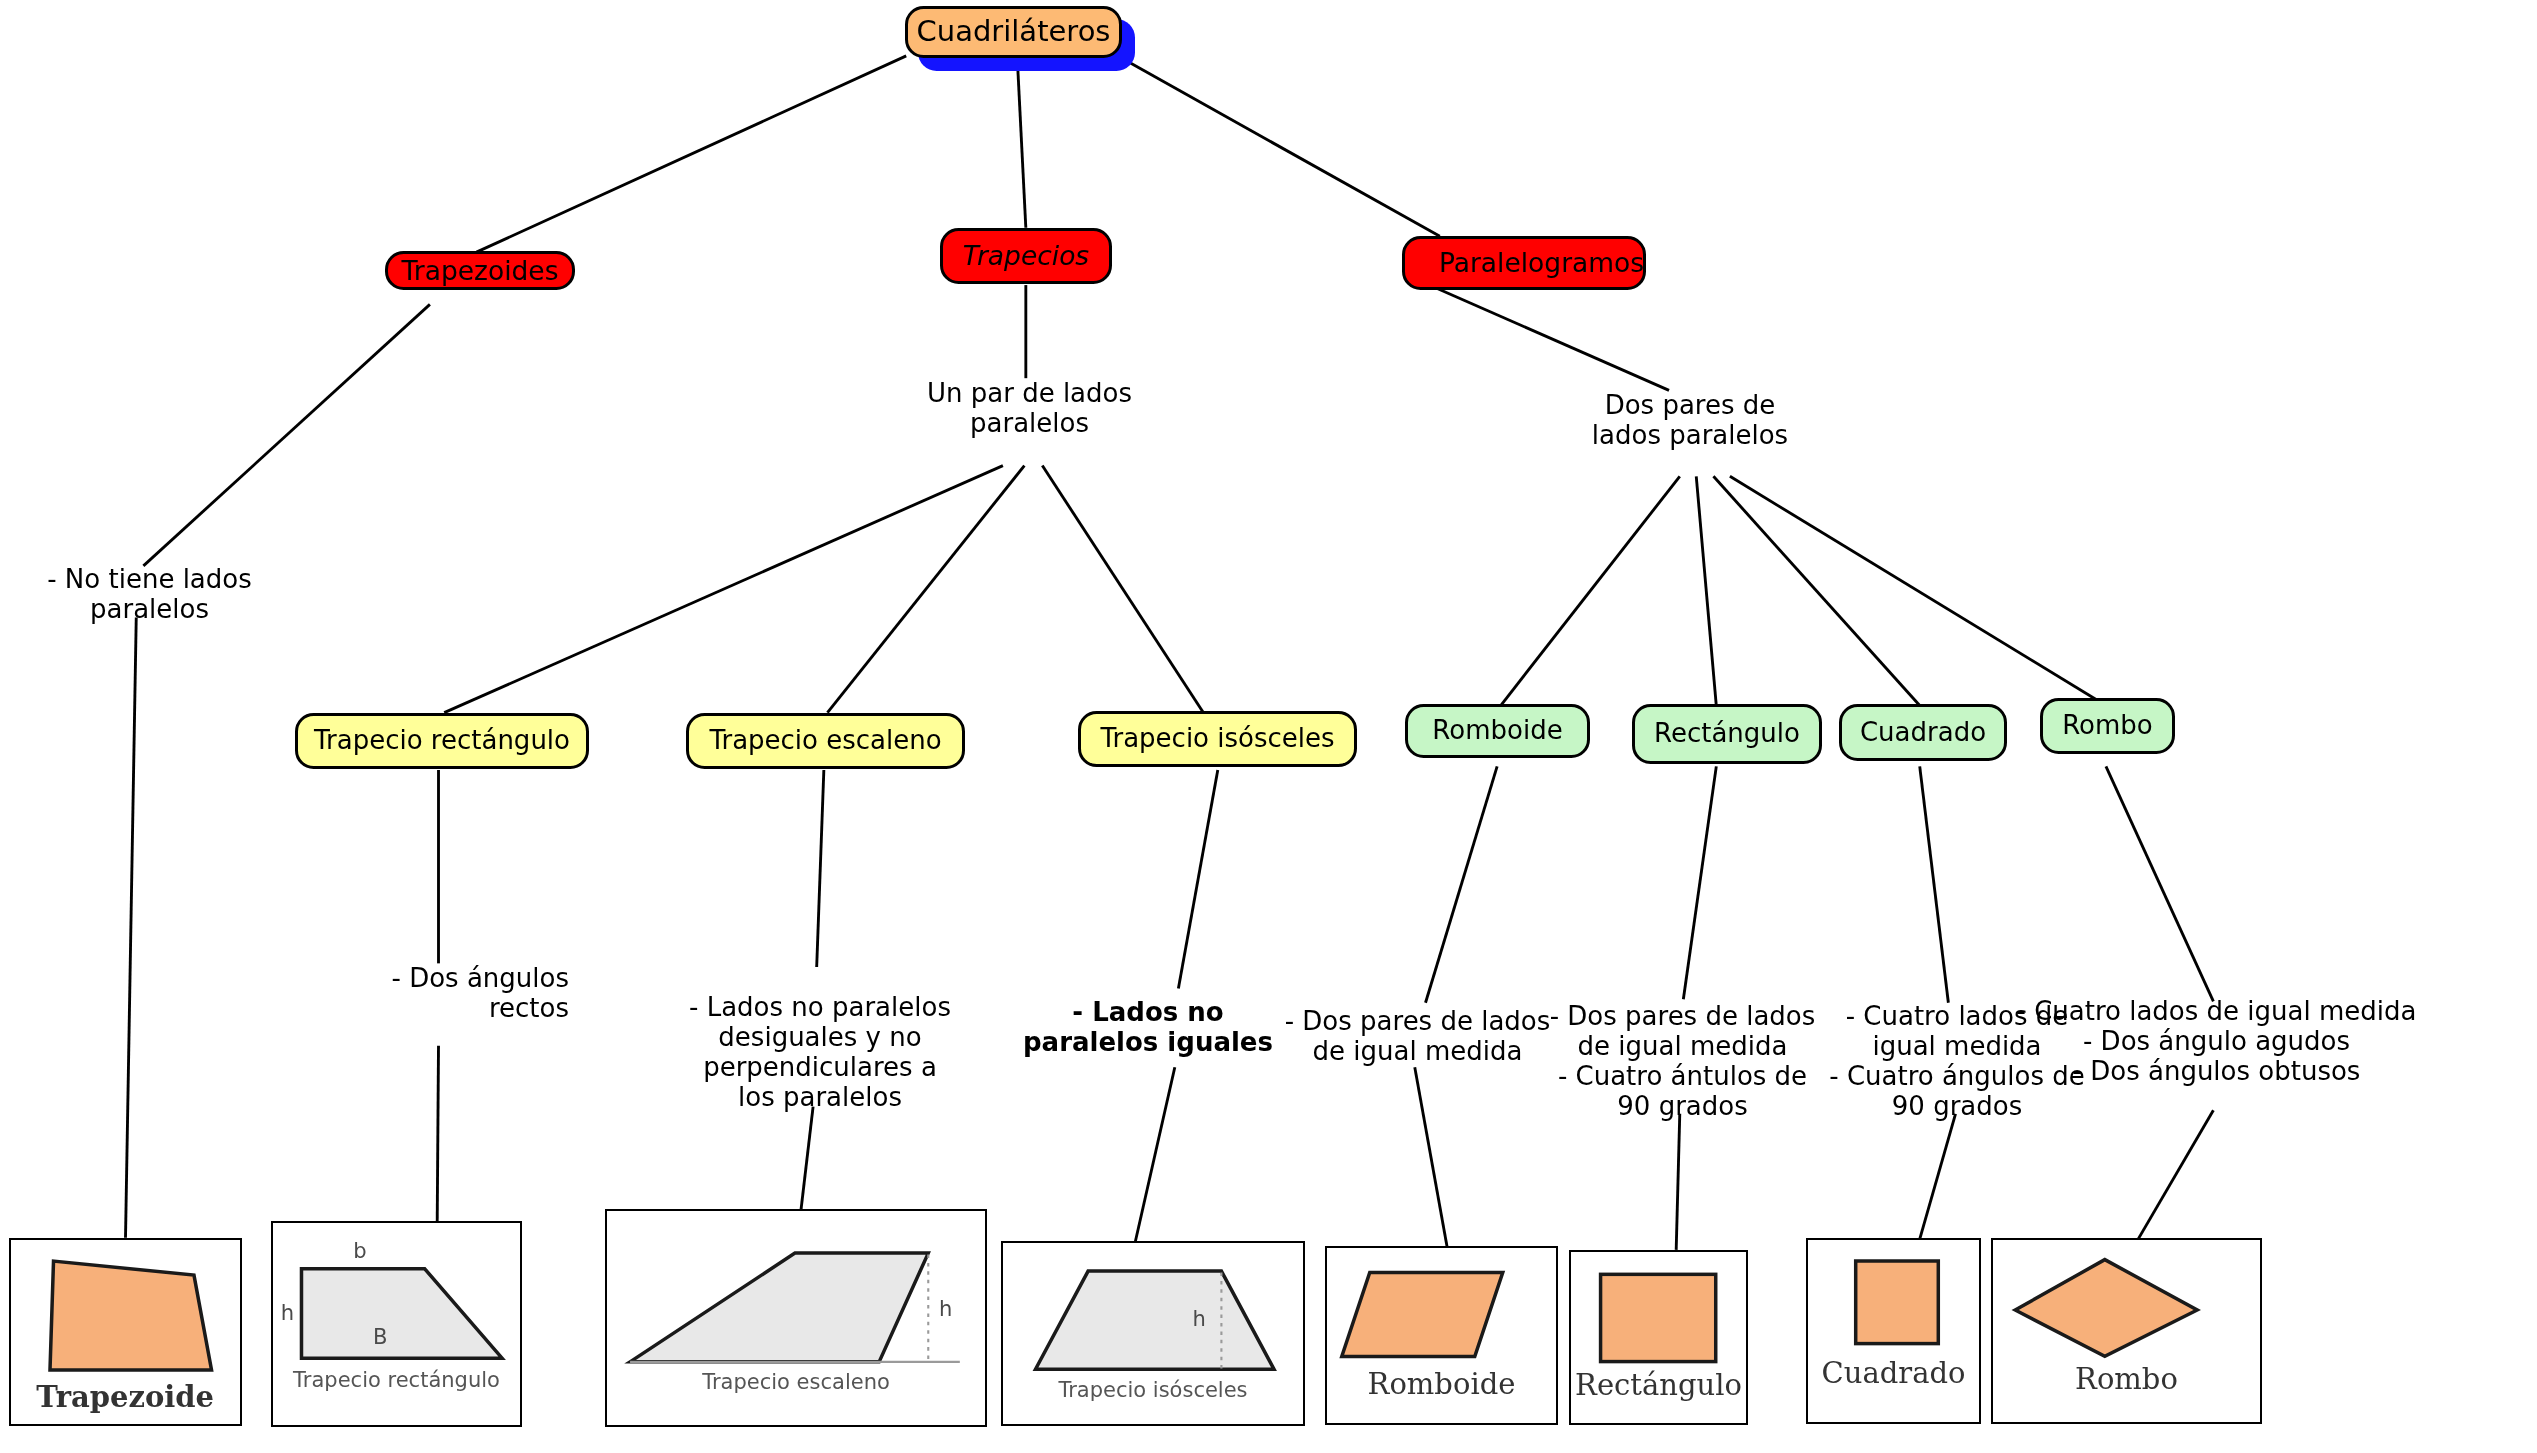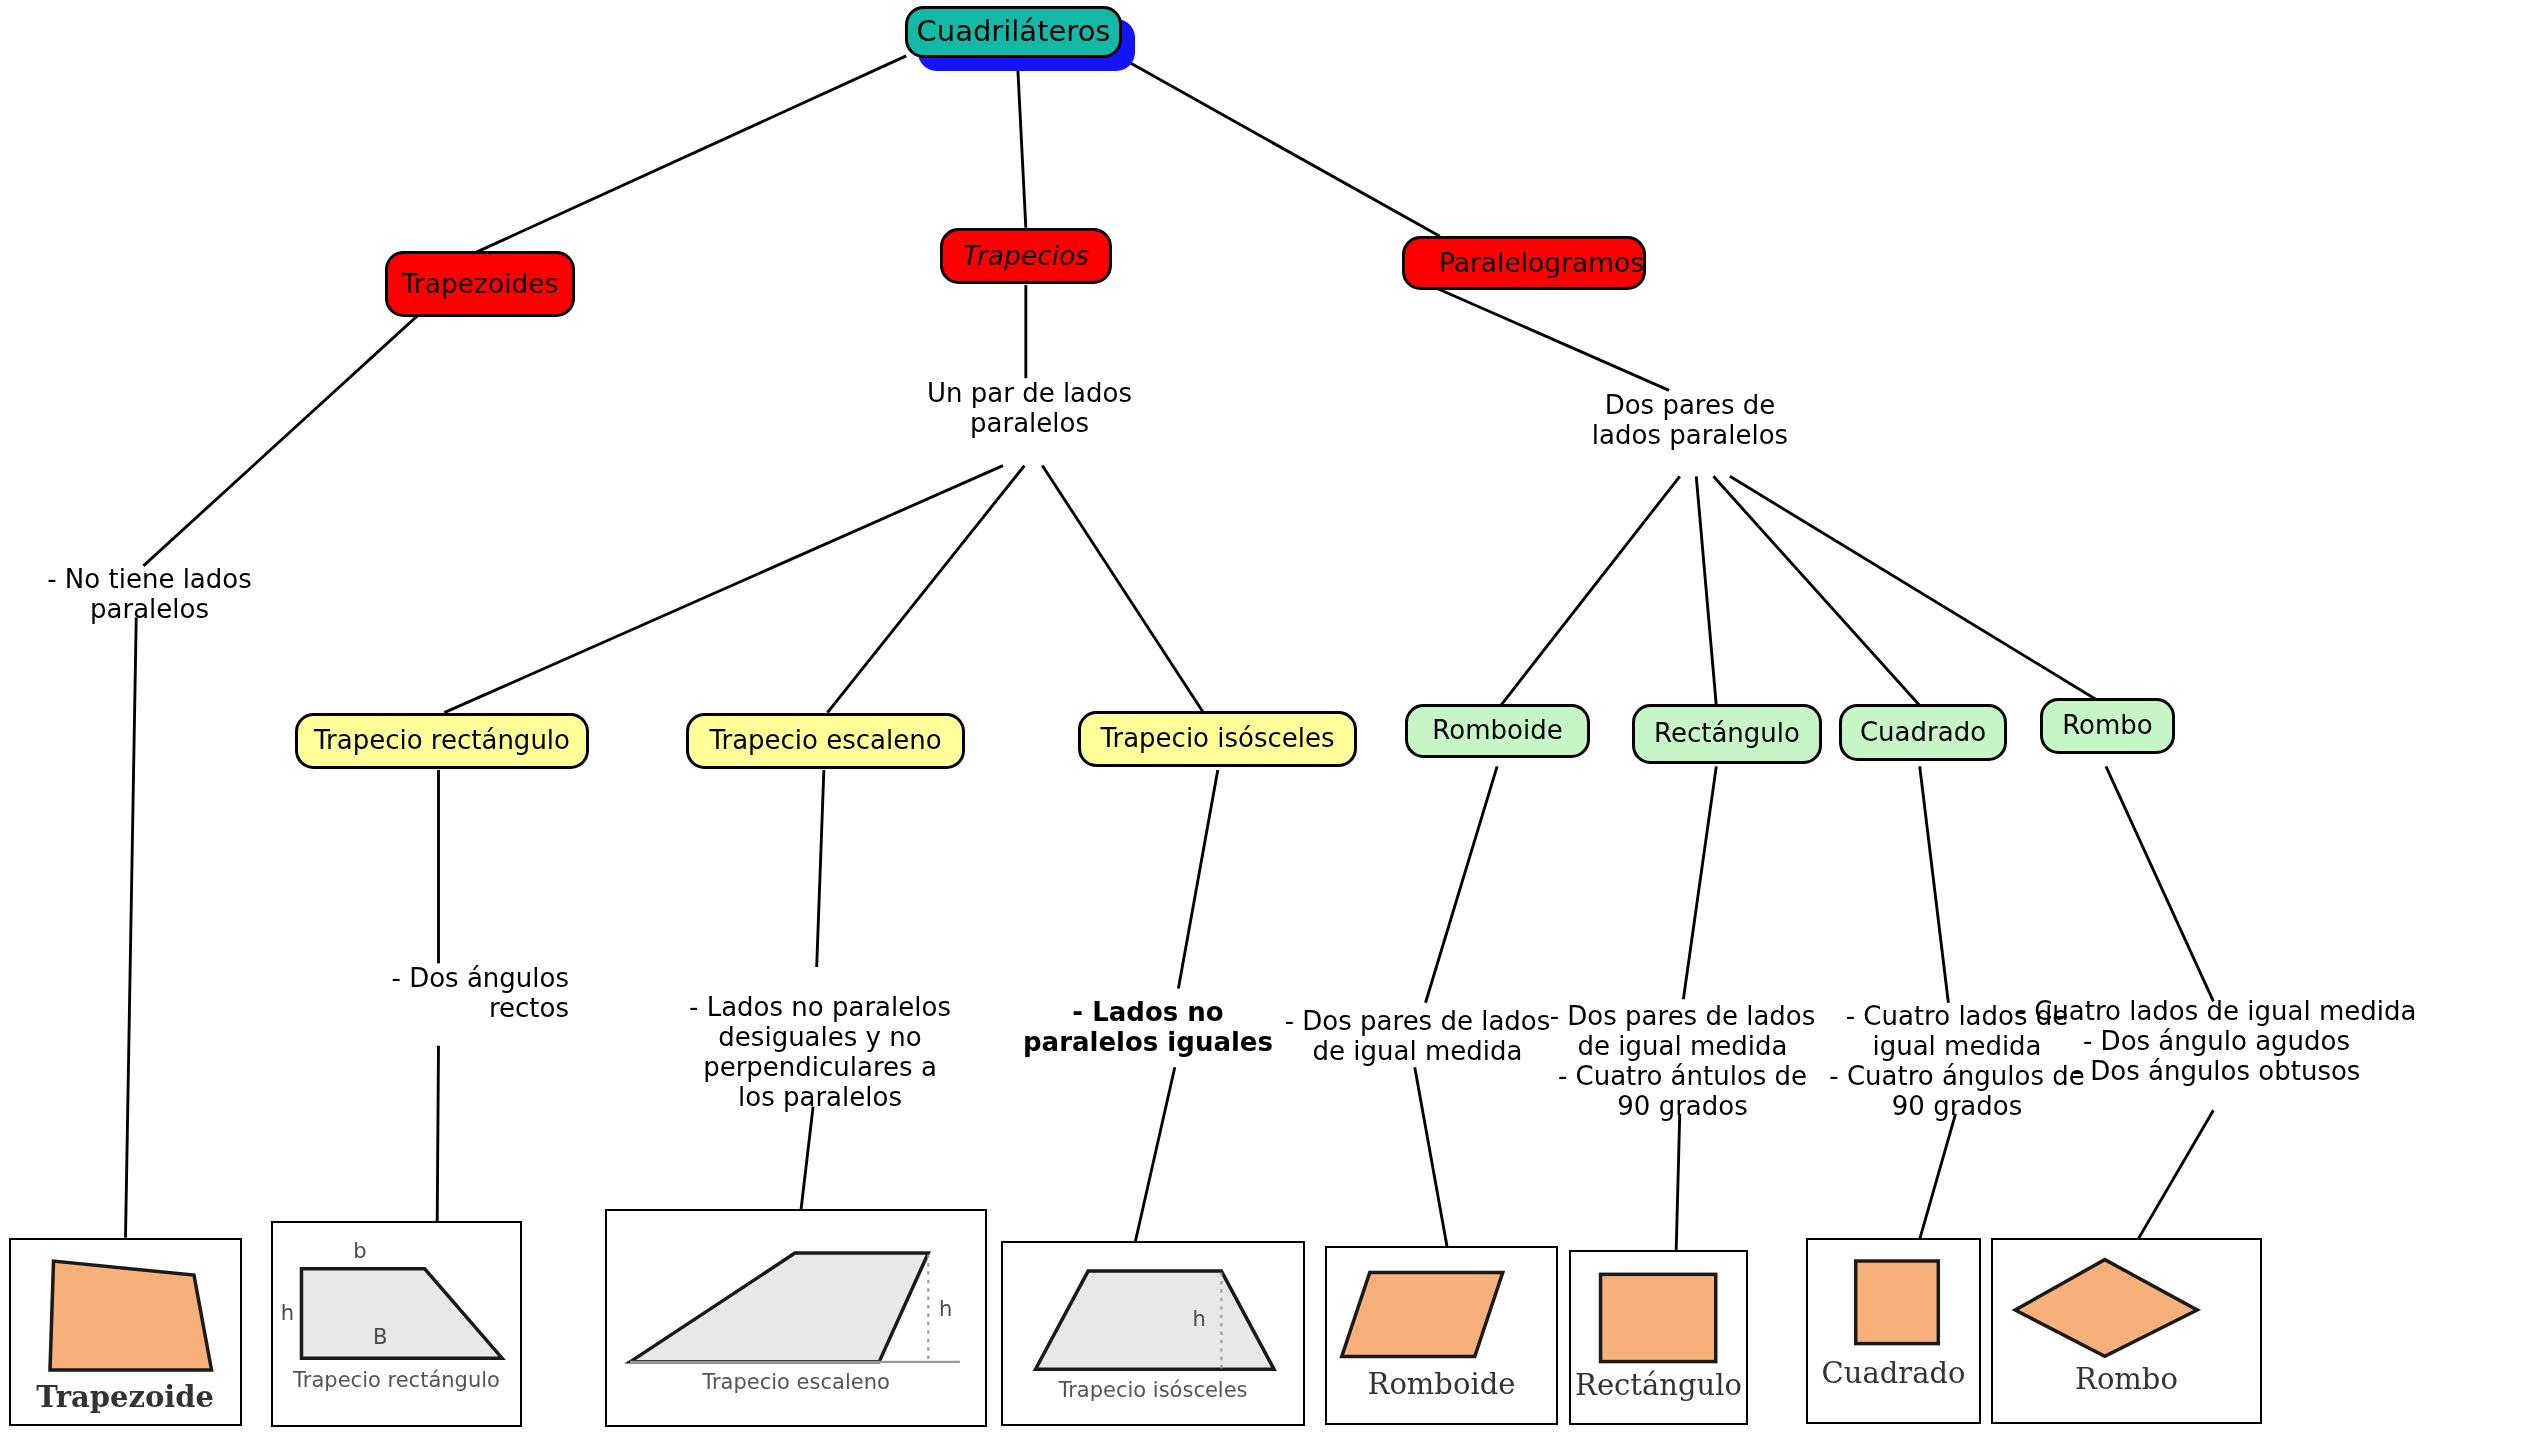--- a/index.html
+++ b/index.html
@@ -35,21 +35,21 @@
     display: flex;
     align-items: center;
     justify-content: center;
     text-align: center;
     color: #000000;
     font-family: "DejaVu Sans", sans-serif;
     line-height: 1.05;
     white-space: nowrap;
   }
   .node-root {
-    background: #14b8a6;
+    background: #fdba74;
     font-size: 29px;
     box-shadow: 13px 13px 0 0 #1414FF;
   }
   .node-cat {
     background: #FF0000;
     font-size: 26.5px;
   }
   .node-yellow {
     background: #FFFF99;
     font-size: 26px;
@@ -167,21 +167,21 @@
     <line class="edge" x1="1975" y1="1490" x2="2020" y2="1740"></line>
     <line class="edge" x1="2345" y1="1555" x2="2340" y2="1745"></line>
     <line class="edge" x1="2730" y1="1555" x2="2680" y2="1730"></line>
     <line class="edge" x1="3090" y1="1550" x2="2985" y2="1730"></line>
   </svg>
 
   <div class="node node-root" style="left:905px; top:5.7px; width:217px; height:52px;">
     <span>Cuadriláteros</span>
   </div>
 
-  <div class="node node-cat" style="left:385px; top:251px; width:190px; height:66px;">
+  <div class="node node-cat" style="left:385px; top:251px; width:190px; height:39px;">
     <span>Trapezoides</span>
   </div>
   <div class="node node-cat" style="left:940px; top:228px; width:172px; height:56px;font-style:italic;">
     <span>Trapecios</span>
   </div>
   <div class="node node-cat" style="left:1402px; top:236px; width:244px; height:54px;padding-left:35px;">
     <span>Paralelogramos</span>
   </div>
 
   <div class="desc" style="left:897px; top:378px; width:265px;">Un par de lados

